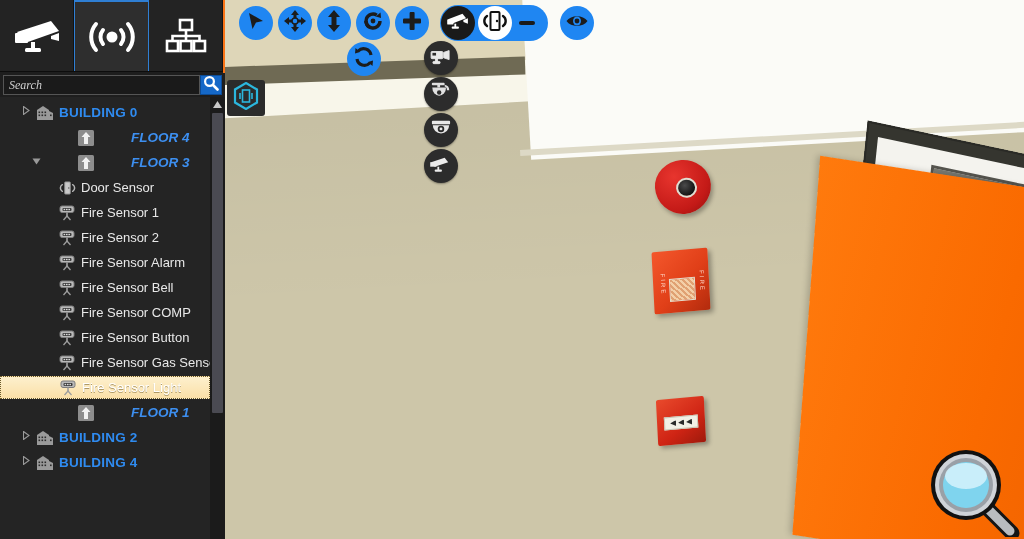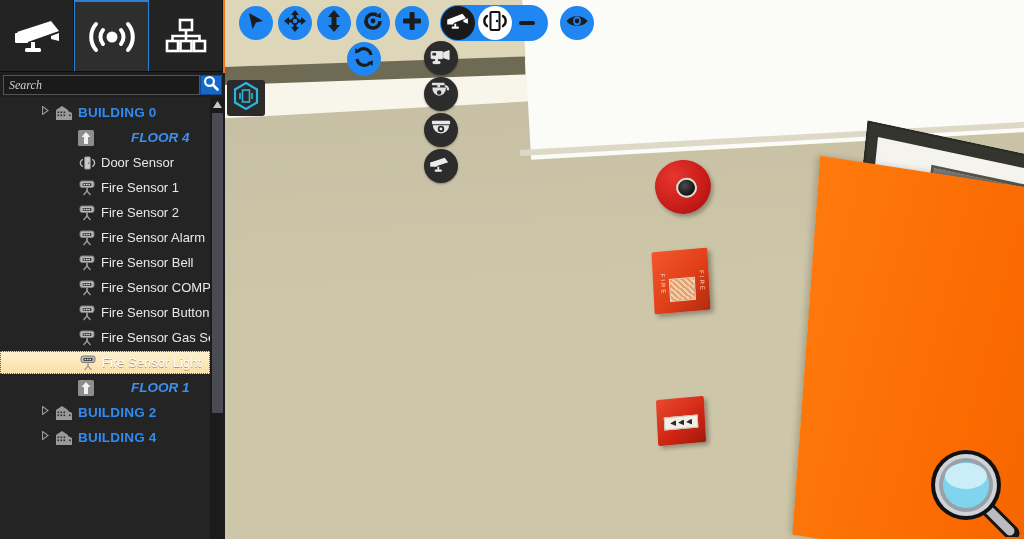--- a/index.html
+++ b/index.html
@@ -90,23 +90,23 @@
   .node-label { font-size: 13px; padding-left: 3px; }
 
   .lvl-building .node-label {
     color: #2f8bf0; font-weight: bold; font-size: 13.5px; letter-spacing: .2px;
   }
   .lvl-floor .node-label {
     color: #3d8ff0; font-style: italic; font-weight: bold; font-size: 13.5px;
   }
   .lvl-sensor .node-label { color: #e8e8e8; font-size: 13px; }
 
-  .lvl-building { padding-left: 12px; margin-left: 25px; }
+  .lvl-building { padding-left: 18px; }
   .lvl-floor    { padding-left: 28px; gap: 31px; }
-  .lvl-sensor   { padding-left: 60px; }
+  .lvl-sensor   { padding-left: 40px; }
 
   .node.selected {
     background: linear-gradient(to bottom, #fdf0cd 0%, #fbe0a8 100%);
     border: 1px dotted #6b5a2a;
     height: 23px;
     margin: 1px 0;
     text-align: center;
   }
   .node.selected .node-label { color: #ffffff; text-shadow: 0 1px 0 rgba(120,100,50,.6); }
 
@@ -425,20 +425,32 @@
         <div class="node lvl-floor">
           <span class="twisty"></span>
           <span class="node-icon">
             <svg width="18" height="18" viewBox="0 0 18 18">
               <rect x="1" y="1" width="16" height="16" rx="1.5" fill="#8d8d8d"></rect>
               <path d="M9 3 L13.5 8 H11 V15 H7 V8 H4.5 Z" fill="#f2f2f2"></path>
             </svg>
           </span>
           <span class="node-label">FLOOR 4</span>
         </div>
+        <div class="node lvl-floor">
+          <span class="twisty"><svg width="9" height="7" viewBox="0 0 9 7">
+              <path d="M0.5 0.5 L8.5 0.5 L4.5 6.5 Z" fill="#9a9a9a"></path>
+            </svg></span>
+          <span class="node-icon">
+            <svg width="18" height="18" viewBox="0 0 18 18">
+              <rect x="1" y="1" width="16" height="16" rx="1.5" fill="#8d8d8d"></rect>
+              <path d="M9 3 L13.5 8 H11 V15 H7 V8 H4.5 Z" fill="#f2f2f2"></path>
+            </svg>
+          </span>
+          <span class="node-label">FLOOR 3</span>
+        </div>
         <div class="node lvl-sensor">
           <span class="twisty"></span>
           <span class="node-icon">
             <svg width="17" height="16" viewBox="0 0 18 17">
               <rect x="6" y="2" width="6" height="13" rx="0.8" fill="#c9c9c9" stroke="#8a8a8a" stroke-width="1"></rect>
               <circle cx="10.3" cy="8.5" r="0.8" fill="#5a5a5a"></circle>
               <path d="M3.5 5 a4 4 0 0 0 0 7" fill="none" stroke="#b5b5b5" stroke-width="1.6" stroke-linecap="round"></path>
               <path d="M14.5 5 a4 4 0 0 1 0 7" fill="none" stroke="#b5b5b5" stroke-width="1.6" stroke-linecap="round"></path>
             </svg>
           </span>

